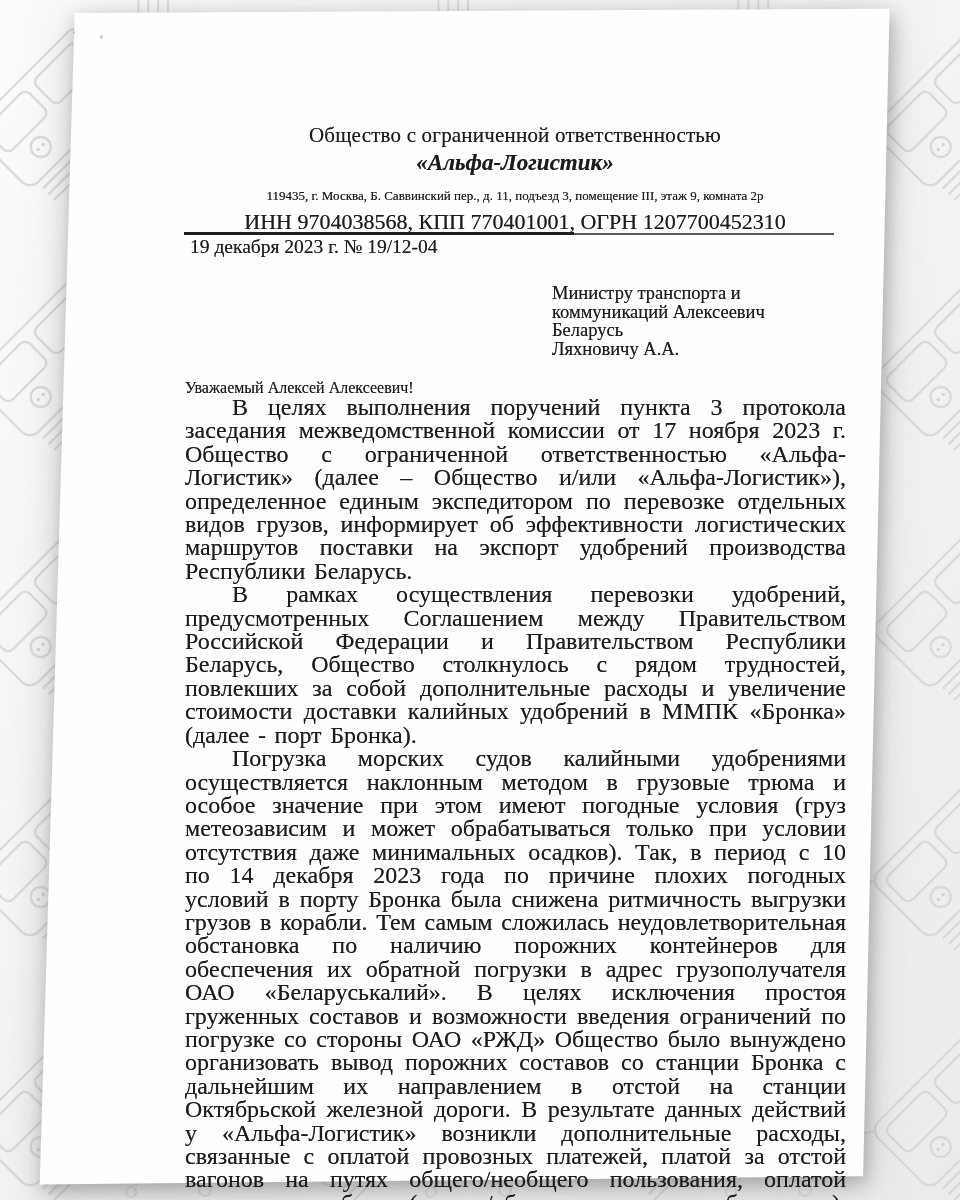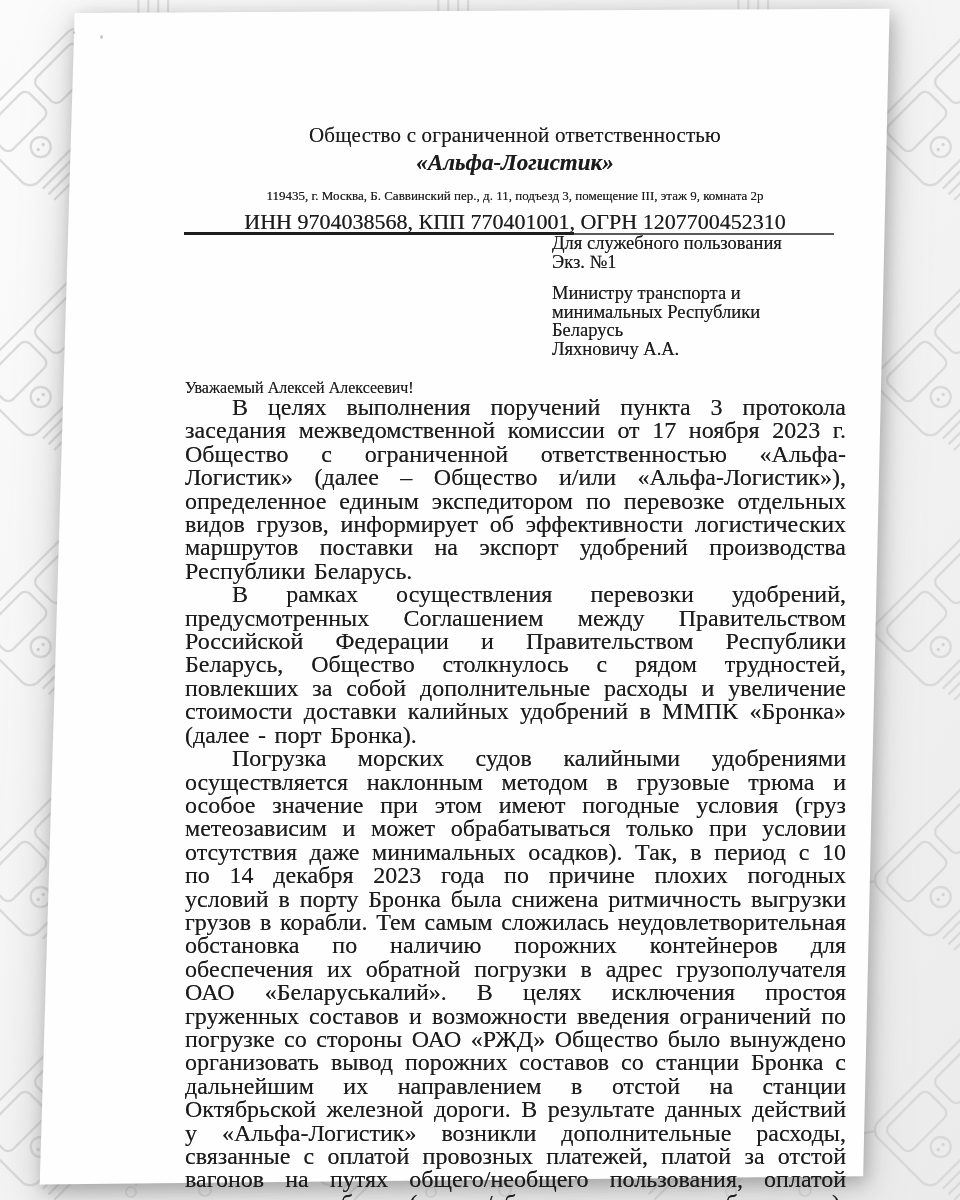--- a/index.html
+++ b/index.html
@@ -106,29 +106,26 @@
 
   <div class="content">
 
     <div class="abs h-orgtype">Общество с ограниченной ответственностью</div>
     <div class="abs h-orgname">«Альфа-Логистик»</div>
     <div class="abs h-addr">119435, г. Москва, Б. Саввинский пер., д. 11, подъезд 3, помещение III, этаж 9, комната 2р</div>
     <div class="abs h-reg">ИНН 9704038568, КПП 770401001, ОГРН 1207700452310</div>
 
     <div class="abs rule"></div>
 
+    <div class="abs doc-date">19 декабря 2023 г. № 19/12-04</div>
 
-    <div class="abs meta-right">
-      <div>Для служебного пользования</div>
-      <div>Экз. №1</div>
-    </div>
 
     <div class="abs recipient">
       <div>Министру транспорта и</div>
-      <div>минимальных Республики</div>
+      <div>коммуникаций Алексеевич</div>
       <div>Беларусь</div>
       <div>Ляхновичу А.А.</div>
     </div>
 
     <div class="abs salutation">Уважаемый Алексей Алексеевич!</div>
 
     <div class="abs body-text">
       <p>В целях выполнения поручений пункта 3 протокола заседания межведомственной комиссии от 17 ноября 2023 г. Общество с ограниченной ответственностью «Альфа-Логистик» (далее – Общество и/или «Альфа-Логистик»), определенное единым экспедитором по перевозке отдельных видов грузов, информирует об эффективности логистических маршрутов поставки на экспорт удобрений производства Республики Беларусь.</p>
       <p>В рамках осуществления перевозки удобрений, предусмотренных Соглашением между Правительством Российской Федерации и Правительством Республики Беларусь, Общество столкнулось с рядом трудностей, повлекших за собой дополнительные расходы и увеличение стоимости доставки калийных удобрений в ММПК «Бронка» (далее - порт Бронка).</p>
       <p>Погрузка морских судов калийными удобрениями осуществляется наклонным методом в грузовые трюма и особое значение при этом имеют погодные условия (груз метеозависим и может обрабатываться только при условии отсутствия даже минимальных осадков). Так, в период с 10 по 14 декабря 2023 года по причине плохих погодных условий в порту Бронка была снижена ритмичность выгрузки грузов в корабли. Тем самым сложилась неудовлетворительная обстановка по наличию порожних контейнеров для обеспечения их обратной погрузки в адрес грузополучателя ОАО «Беларуськалий». В целях исключения простоя груженных составов и возможности введения ограничений по погрузке со стороны ОАО «РЖД» Общество было вынуждено организовать вывод порожних составов со станции Бронка с дальнейшим их направлением в отстой на станции Октябрьской железной дороги. В результате данных действий у «Альфа-Логистик» возникли дополнительные расходы, связанные с оплатой провозных платежей, платой за отстой вагонов на путях общего/необщего пользования, оплатой станционных сборов (подача/уборка, маневровая работа и пр.). На текущий момент, по предварительной оценке, общие дополнительные затраты "Альфа-Логистик" увеличивают действующую ставку на перевозку калийных удобрений при согласованном объеме</p>

